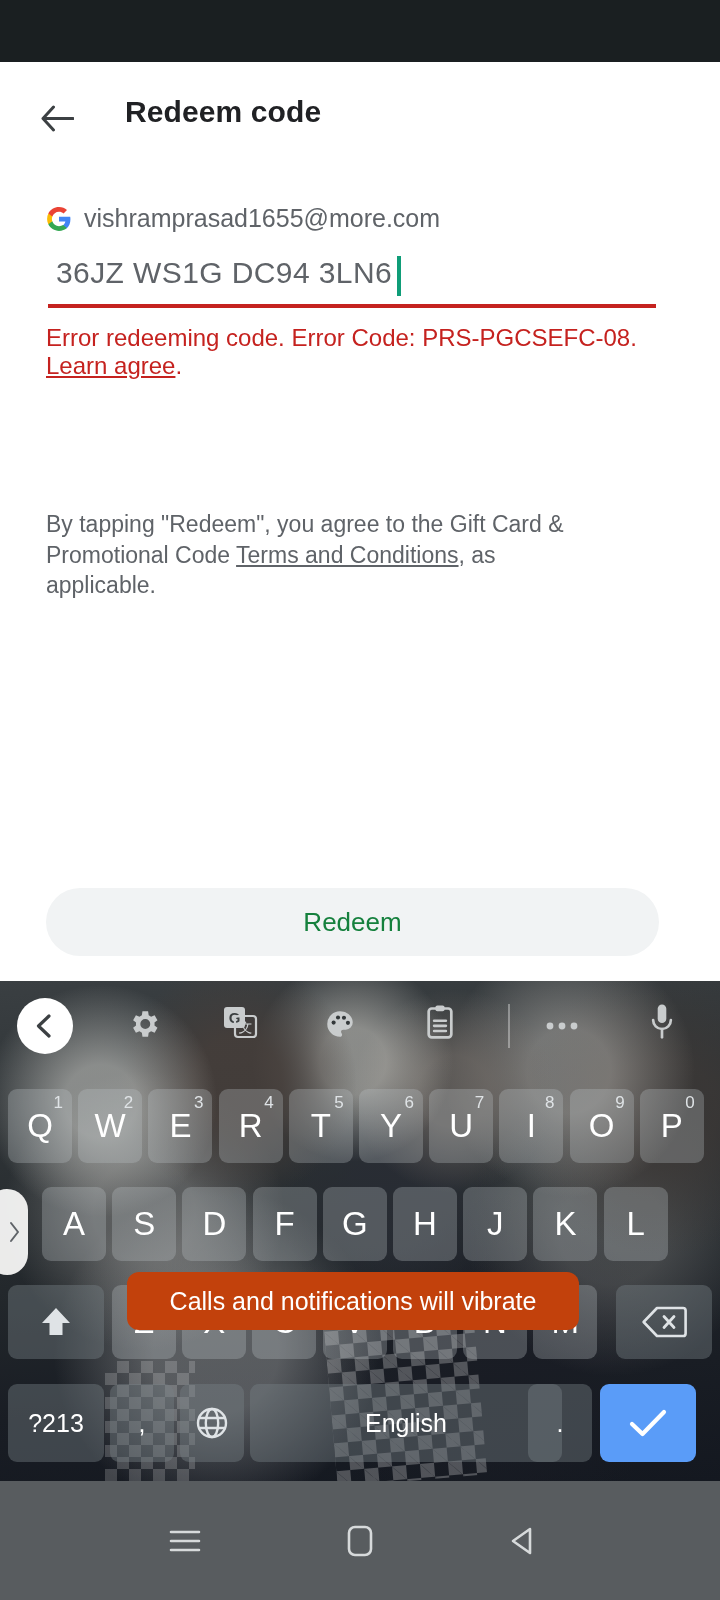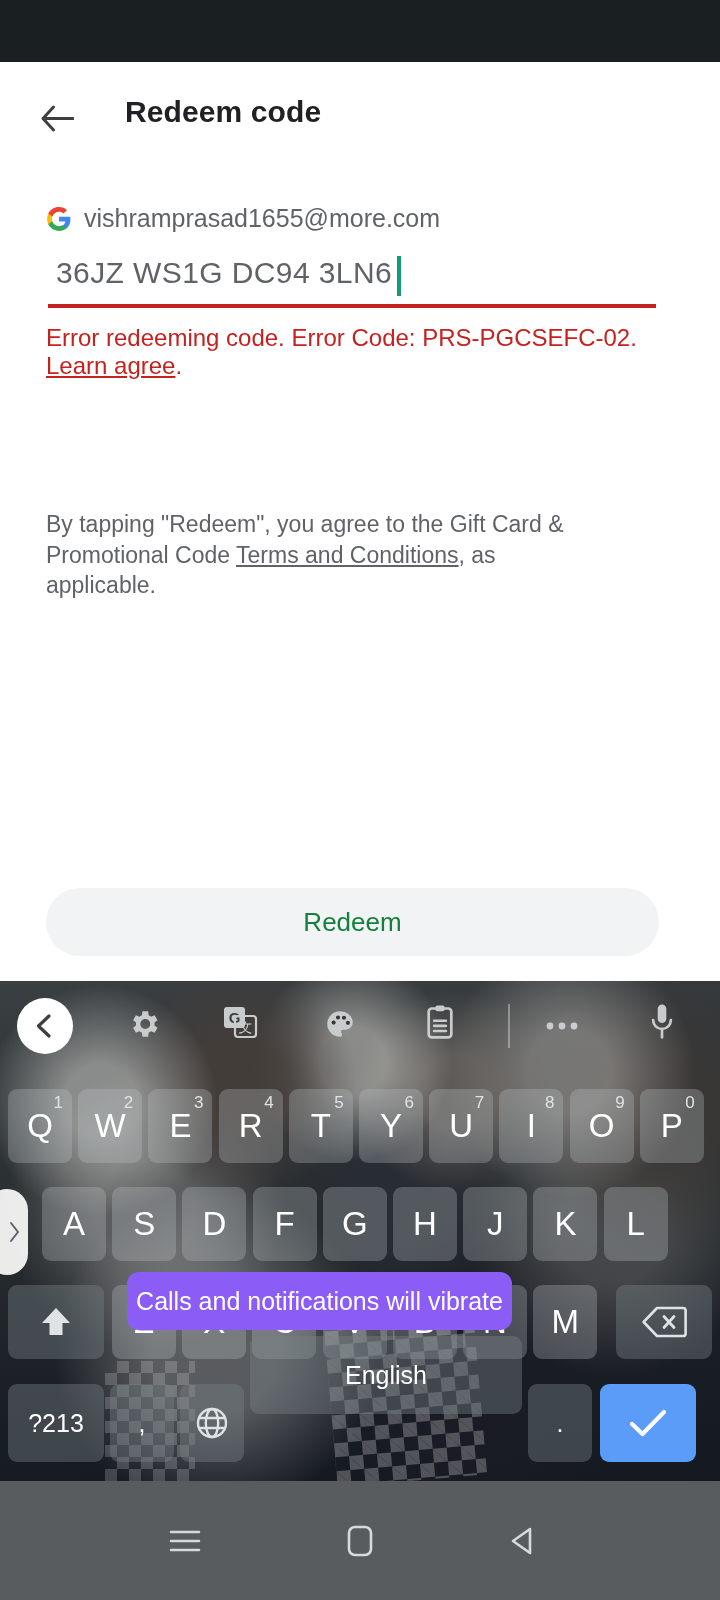--- a/index.html
+++ b/index.html
@@ -168,22 +168,22 @@
   .side-tab {
     position:absolute; left:-14px; top:1189px;
     width:42px; height:86px; border-radius:22px;
     background:rgba(248,248,246,.94);
     display:flex; align-items:center; justify-content:flex-end;
     padding-right:7px; cursor:pointer; z-index:6;
   }
 
   
   .toast {
-    position:absolute; left:127px; top:1272px; width:385px; height:58px;
-    background:#8b5cf6; border-radius:12px;
+    position:absolute; left:127px; top:1272px; width:452px; height:58px;
+    background:#c2410c; border-radius:12px;
     display:flex; align-items:center; justify-content:center;
     color:#ffffff; font-size:25px; z-index:20;
   }
 
   
   .navbar {
     position:absolute; left:0; top:1481px; width:720px; height:119px;
     background:#585c5f;
   }
   .nav-btn {
@@ -219,21 +219,21 @@
       <span class="account-email">vishramprasad1655@more.com</span>
     </div>
 
     <div class="code-field">
       <span class="code-value">36JZ WS1G DC94 3LN6</span>
       <span class="caret"></span>
       <span class="field-underline"></span>
     </div>
 
     <div class="error-block">
-      <span>Error redeeming code. Error Code: PRS-PGCSEFC-02.</span>
+      <span>Error redeeming code. Error Code: PRS-PGCSEFC-08.</span>
       <span class="error-link">Learn agree</span><span>.</span>
     </div>
 
 
     <div class="terms">
       <span>By tapping "Redeem", you agree to the Gift Card &amp; Promotional Code </span><span class="terms-link">Terms and Conditions</span><span>, as applicable.</span>
     </div>
 
     <button class="redeem-btn">Redeem</button>
   </div>
@@ -409,21 +409,21 @@
       </div>
       <div class="key key-fn key-small" style="left: 8px; top: 1384px; width: 96px; height: 78px;">?213</div>
       <div class="key key-fn key-small" style="left: 110px; top: 1384px; width: 64px; height: 78px;">,</div>
       <div class="key key-fn" style="left: 180px; top: 1384px; width: 64px; height: 78px;">
         <svg width="34" height="34" viewBox="0 0 34 34">
           <circle cx="17" cy="17" r="14" fill="none" stroke="#dfe3e6" stroke-width="2.4"></circle>
           <ellipse cx="17" cy="17" rx="6.2" ry="14" fill="none" stroke="#dfe3e6" stroke-width="2.4"></ellipse>
           <path d="M3.4 12 H30.6 M3.4 22 H30.6" stroke="#dfe3e6" stroke-width="2.4"></path>
         </svg>
       </div>
-      <div class="key key-fn key-small" style="left: 250px; top: 1336px; width: 272px; height: 78px;">English</div>
+      <div class="key key-fn key-small" style="left: 250px; top: 1384px; width: 312px; height: 78px;">English</div>
       <div class="key key-fn key-small" style="left: 528px; top: 1384px; width: 64px; height: 78px;">.</div>
       <div class="key key-enter" style="left: 600px; top: 1384px; width: 96px; height: 78px;">
         <svg width="42" height="34" viewBox="0 0 42 34">
           <path d="M5 18 L15.5 28 L37 6" fill="none" stroke="#ffffff" stroke-width="4.2" stroke-linecap="round" stroke-linejoin="round"></path>
         </svg>
       </div>
     </div>
 
   <div class="toast">Calls and notifications will vibrate</div>
 

